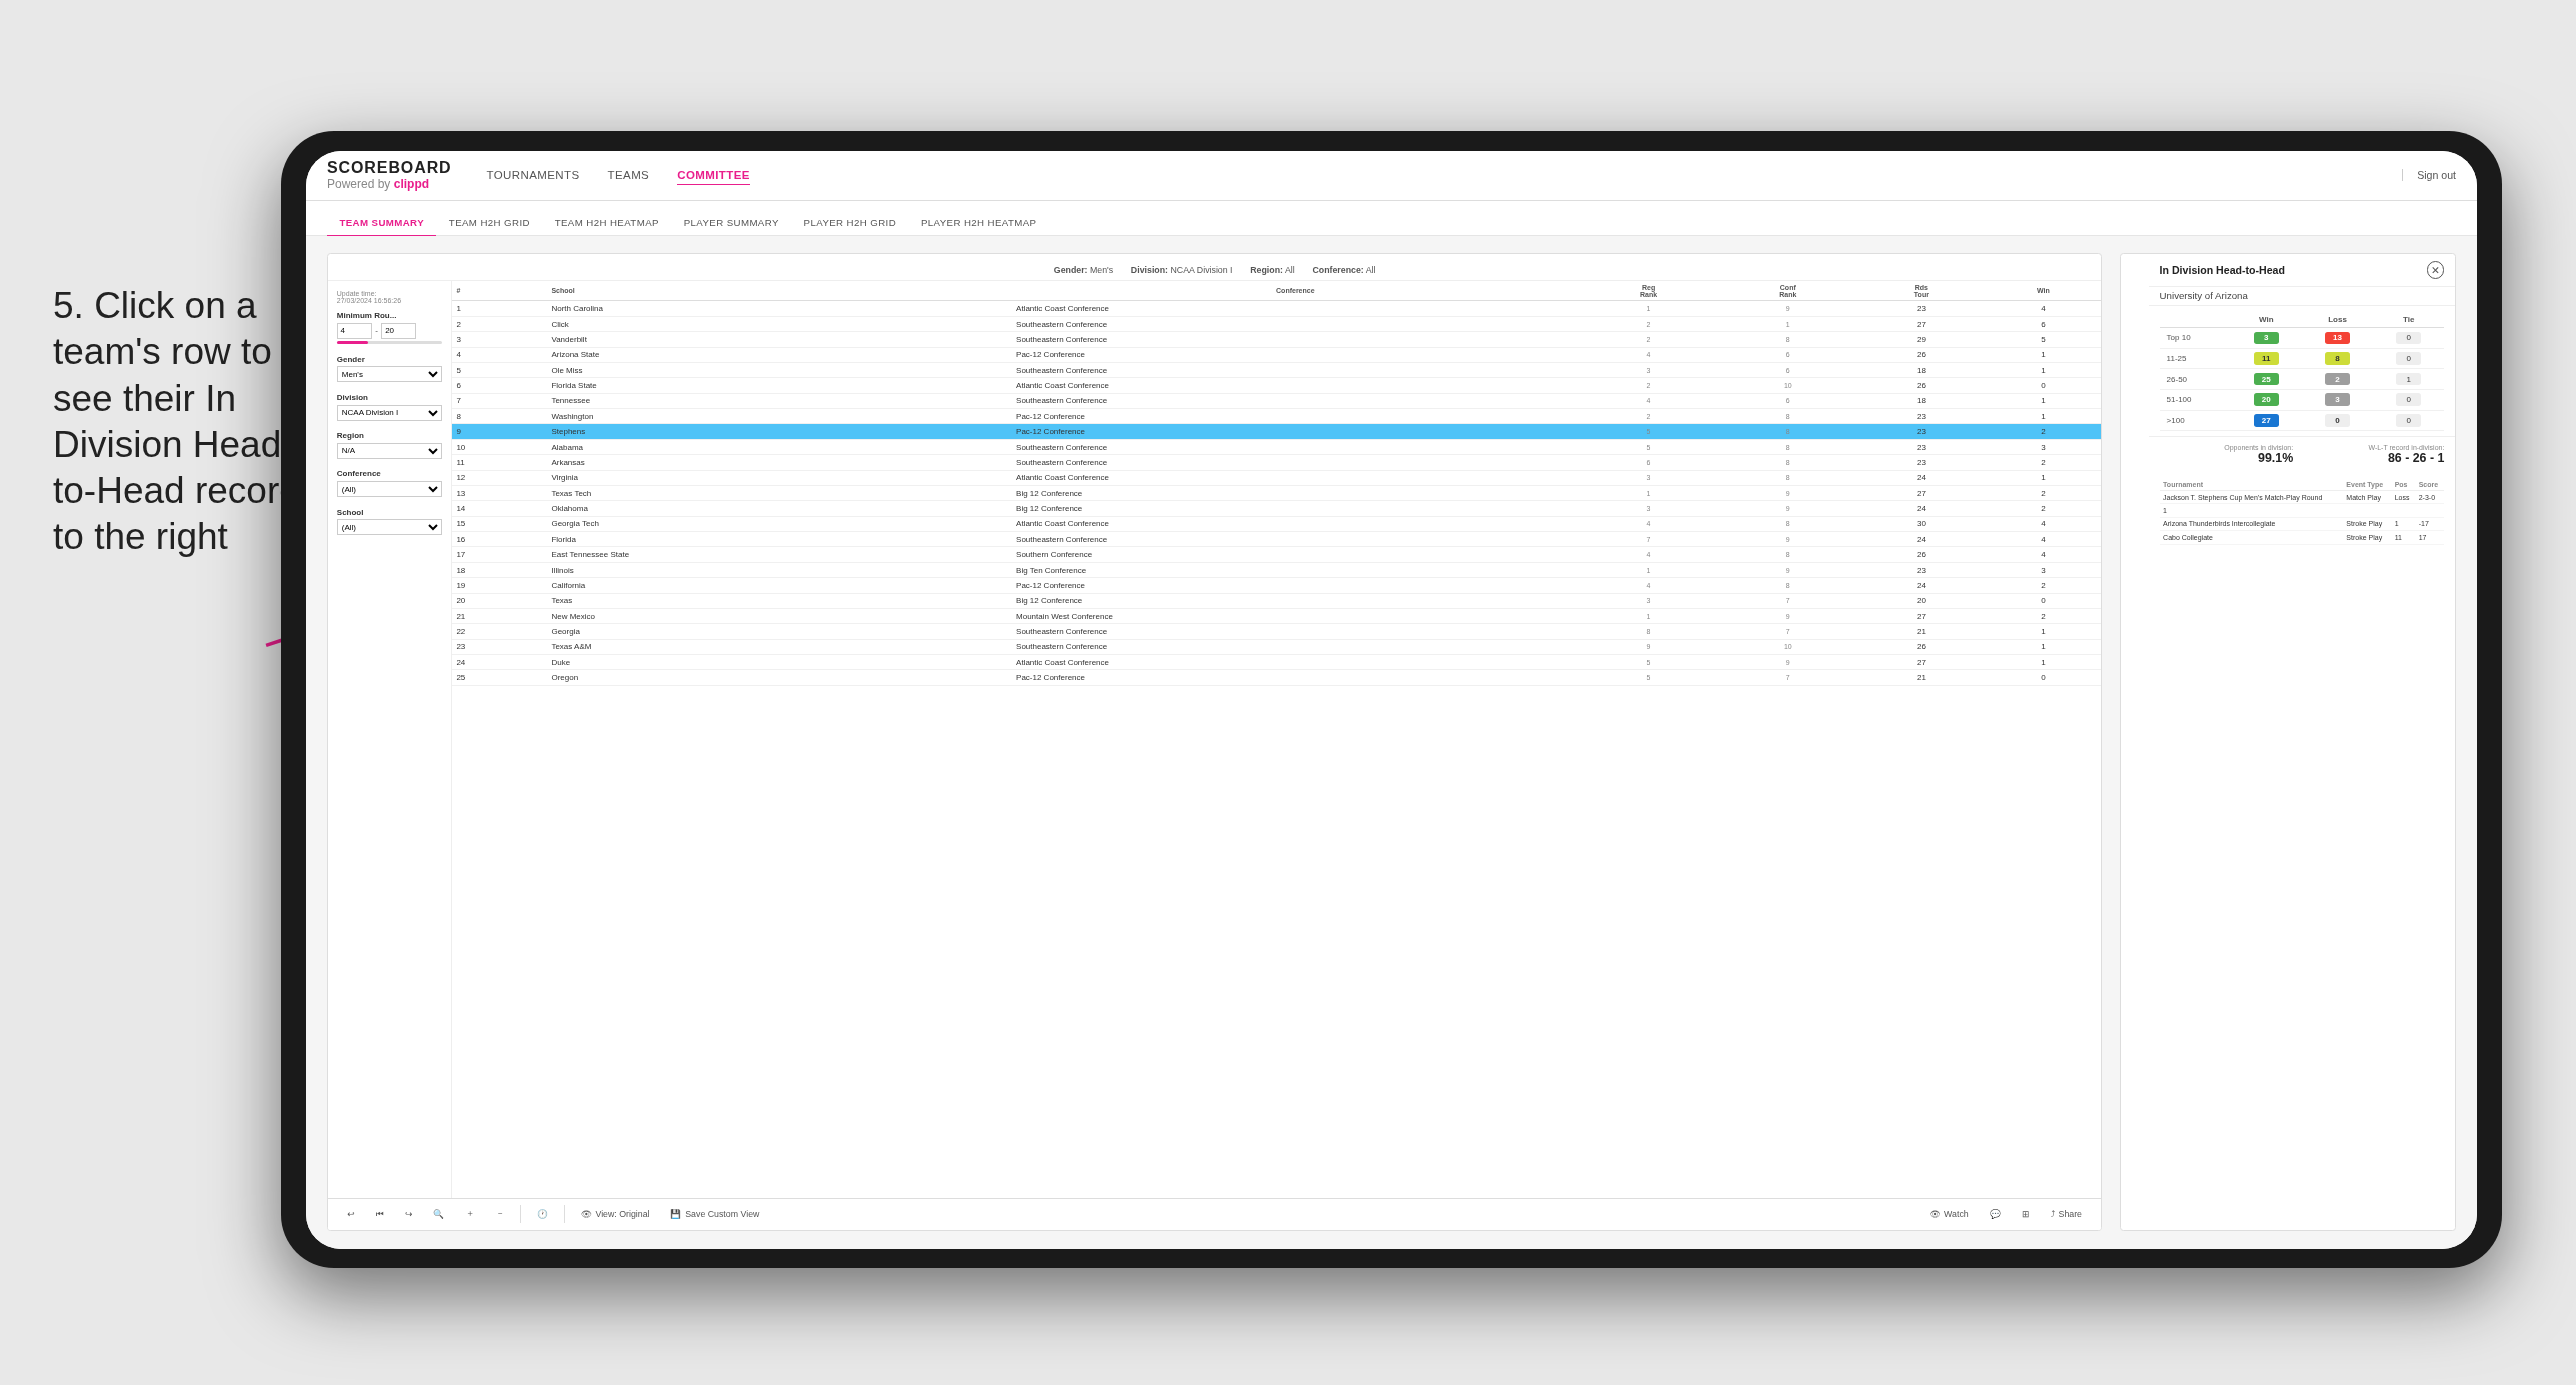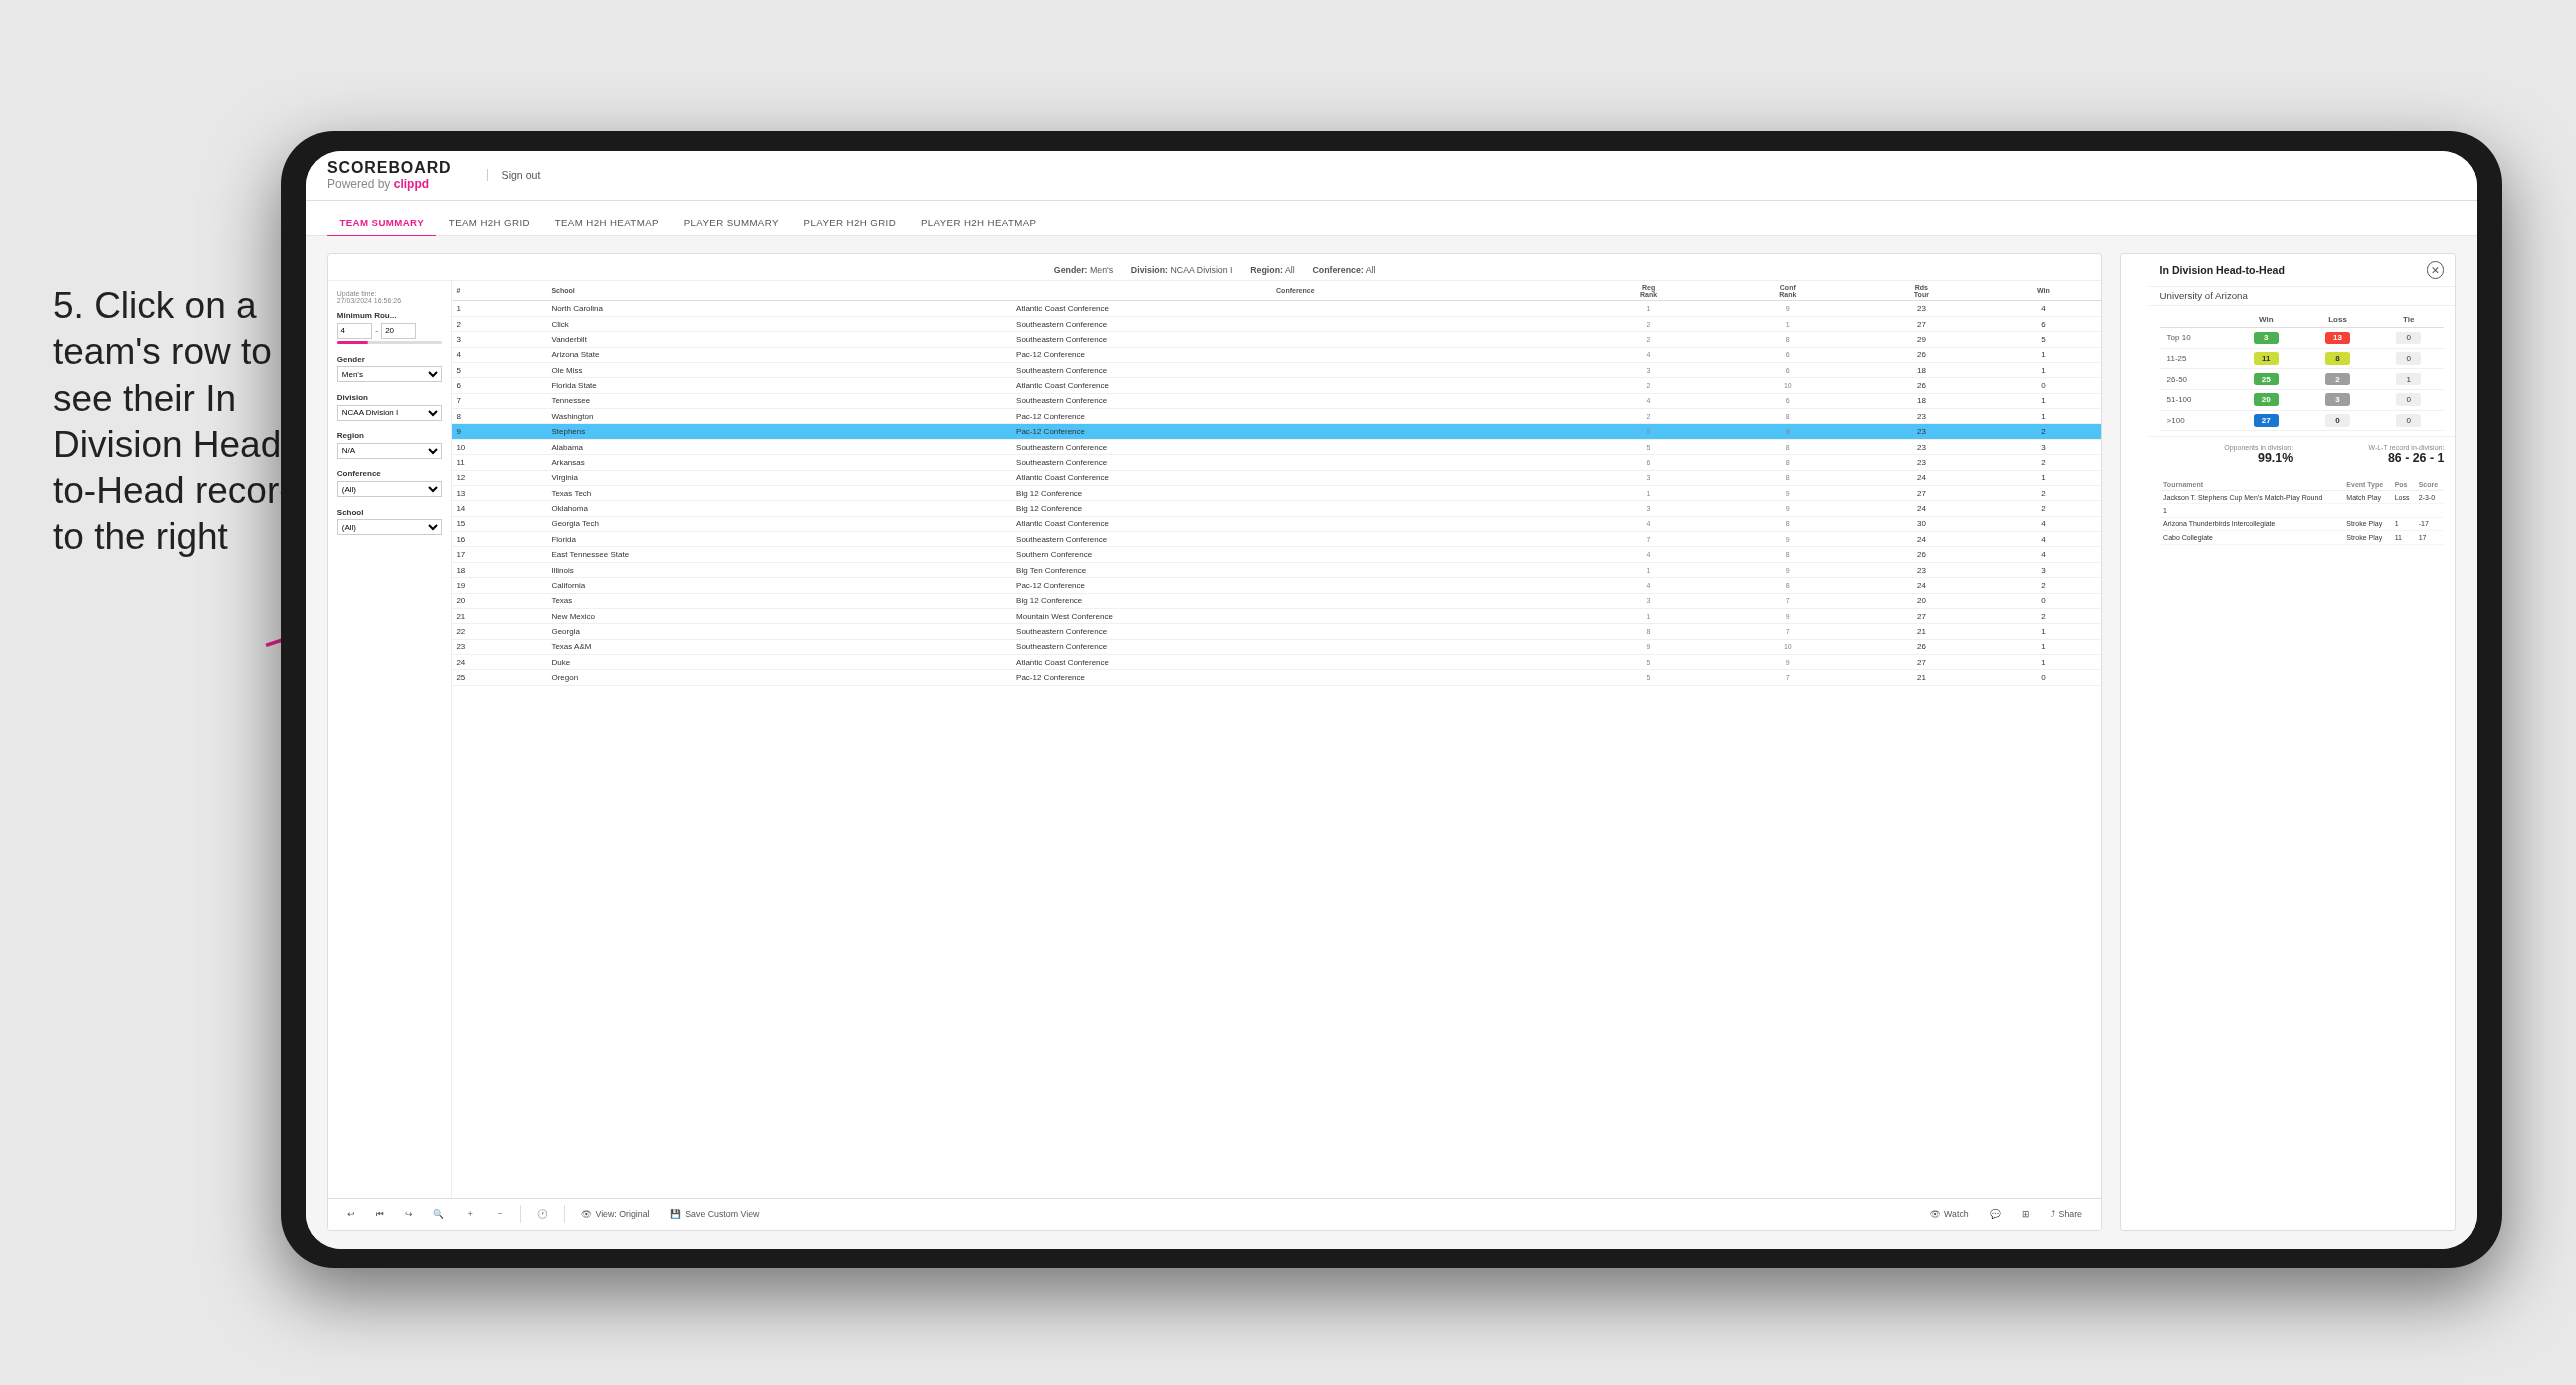--- a/index.html
+++ b/index.html
@@ -487,20 +487,25 @@
 
 <div class="tablet-frame">
   <div class="tablet-screen">
 
     <div class="top-nav">
       <div class="logo-area">
         <span class="logo-title">SCOREBOARD</span>
         <span class="logo-subtitle">
           Powered by <span>clippd</span>
         </span>
+      </div>
+      <div class="nav-items">
+        <span class="nav-item">TOURNAMENTS</span>
+        <span class="nav-item">TEAMS</span>
+        <span class="nav-item active">COMMITTEE</span>
       </div>
       <span class="sign-out">Sign out</span>
     </div>
 
     <div class="sub-nav">
       <span class="sub-nav-item active">TEAM SUMMARY</span>
       <span class="sub-nav-item">TEAM H2H GRID</span>
       <span class="sub-nav-item">TEAM H2H HEATMAP</span>
       <span class="sub-nav-item">PLAYER SUMMARY</span>
       <span class="sub-nav-item">PLAYER H2H GRID</span>

